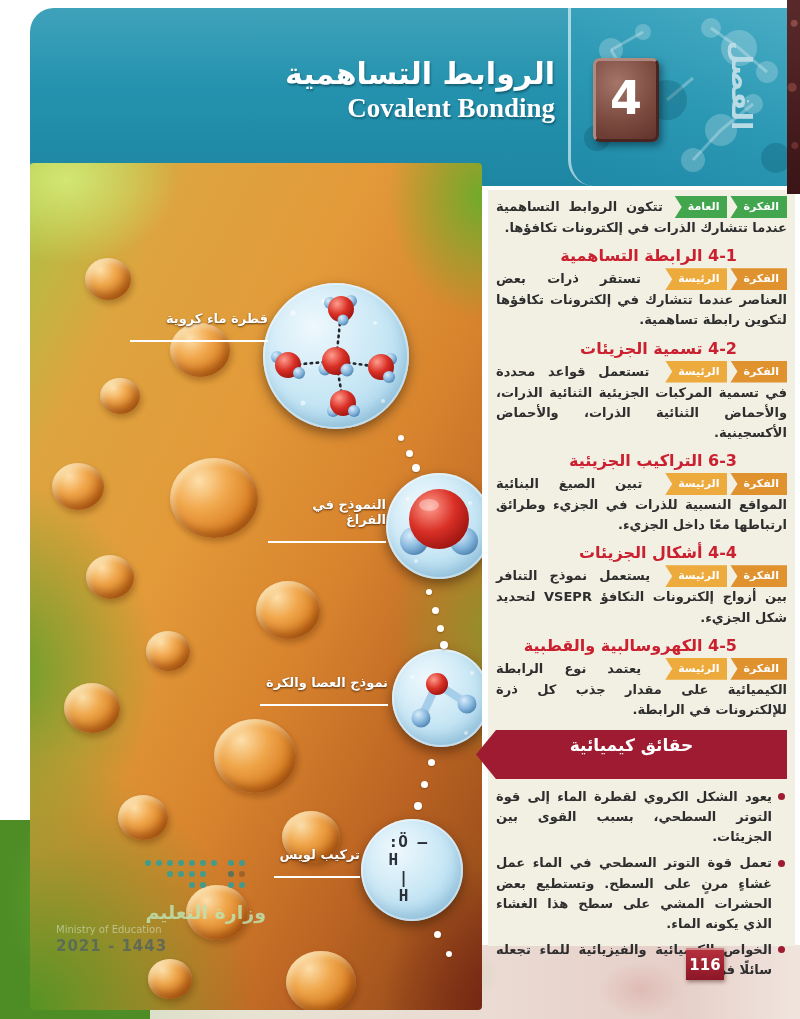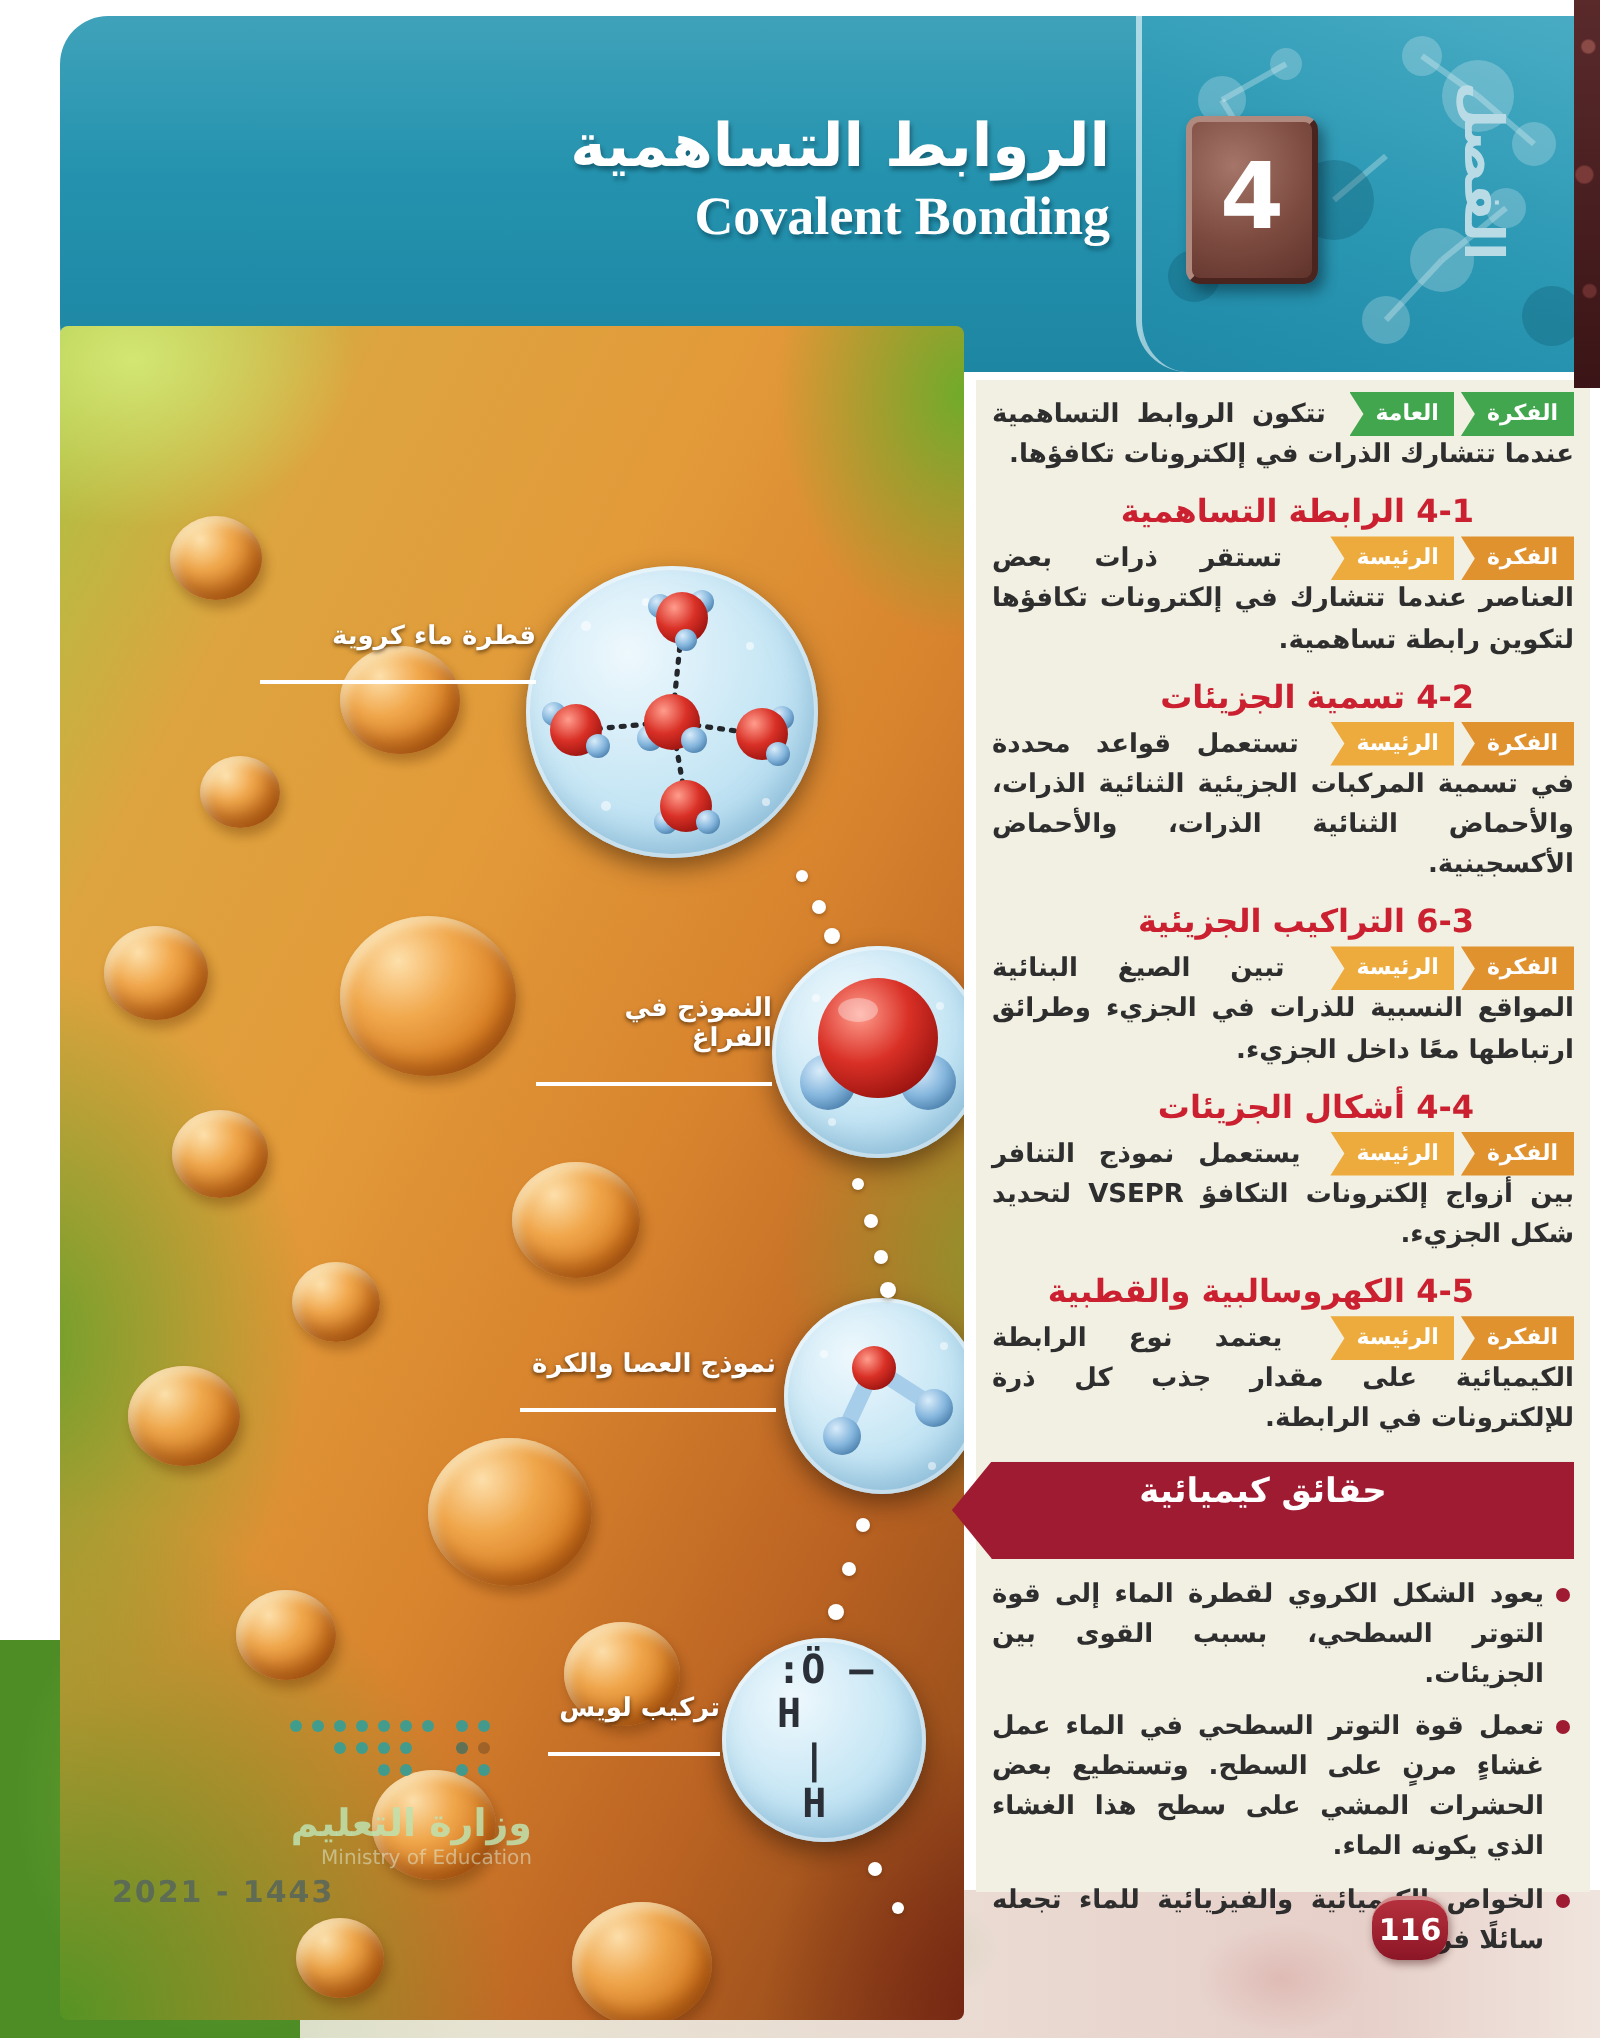--- a/index.html
+++ b/index.html
@@ -50,28 +50,28 @@
         background:radial-gradient(circle at 35% 30%, #eef8fd 0%, #c4e5f4 55%, #9ccde8 100%);
         box-shadow:0 5px 12px rgba(40,20,5,.5), inset 0 0 0 2px rgba(255,255,255,.45),
                    inset -4px -8px 14px rgba(120,170,200,.55);}
   .co svg{position:absolute;left:0;top:0;}
   .colabel{position:absolute;color:#fff;font-size:13px;font-weight:bold;text-align:right;
         direction:rtl;padding-bottom:14px;border-bottom:2px solid #fff;
         text-shadow:0 1px 2px rgba(60,30,0,.8);}
   .wdot{position:absolute;border-radius:50%;background:#fff;box-shadow:0 1px 2px rgba(80,40,0,.4);}
   .lewis{position:absolute;left:50%;top:50%;transform:translate(-46%,-52%);direction:ltr;
         font-family:"DejaVu Sans Mono",monospace;font-weight:bold;color:#2b3038;
-        font-size:20px;line-height:1.12;text-align:left;}
+        font-size:16px;line-height:1.12;text-align:left;}
   .lr2,.lr3{padding-left:1.05ch;}
 
   
   .wm{position:absolute;left:26px;top:692px;width:210px;direction:rtl;text-align:right;}
   .wm svg{display:block;margin-bottom:4px;}
   .wm1{color:rgba(190,226,175,.85);font-size:19px;font-weight:bold;}
-  .wm2{direction:ltr;text-align:right;color:rgba(228,242,222,.5);font-size:10px;margin-top:1px;}
+  .wm2{direction:ltr;text-align:left;color:rgba(228,242,222,.5);font-size:10px;margin-top:1px;}
   .wm3{direction:ltr;text-align:left;color:#57665c;font-size:15px;font-weight:bold;
        letter-spacing:1px;opacity:.85;margin-top:2px;}
 
   
   .bottom-band{position:absolute;left:0;top:945px;width:800px;height:74px;z-index:0;
         background:
          radial-gradient(60px 40px at 80% 60%, rgba(200,120,120,.25), rgba(0,0,0,0) 70%),
          radial-gradient(50px 35px at 58% 40%, rgba(180,200,150,.3), rgba(0,0,0,0) 70%),
          linear-gradient(90deg,#c9d9b8 0%,#e7e3d2 30%,#eadbd3 60%,#e6cfc8 85%,#f0e5de 100%);}
   .green-bleed{position:absolute;left:0;top:820px;width:150px;height:199px;z-index:1;
@@ -94,21 +94,21 @@
         text-align:center;padding:5px 0 24px;margin:10px 0 8px -20px;width:calc(100% + 20px);
         box-sizing:border-box;clip-path:polygon(0 50%, 20px 0, 100% 0, 100% 100%, 20px 100%);
         box-shadow:0 2px 3px rgba(80,10,20,.4);}
   .fact{position:relative;padding-right:15px;margin-bottom:6px;font-size:13px;line-height:1.55;
         font-weight:bold;text-align:justify;}
   .fact::before{content:'';position:absolute;right:2px;top:.5em;width:7px;height:7px;
         border-radius:50%;background:var(--banner,#9e1b32);}
 
   .page-num{position:absolute;left:686px;top:948px;width:38px;height:30px;z-index:3;
         background:linear-gradient(180deg,#b5303d 0%,#8c1626 100%);
-        border-top:2px solid #d08a8a;border-radius:13px;color:#fff;font-size:15px;
+        border-top:2px solid #d08a8a;border-radius:0;color:#fff;font-size:15px;
         font-weight:bold;text-align:center;line-height:30px;
         box-shadow:1px 2px 4px rgba(60,10,10,.45);}
 </style>
 </head>
 <body>
 
 <div class="page">
 
   <div class="band"></div>
   <div class="molsq">

